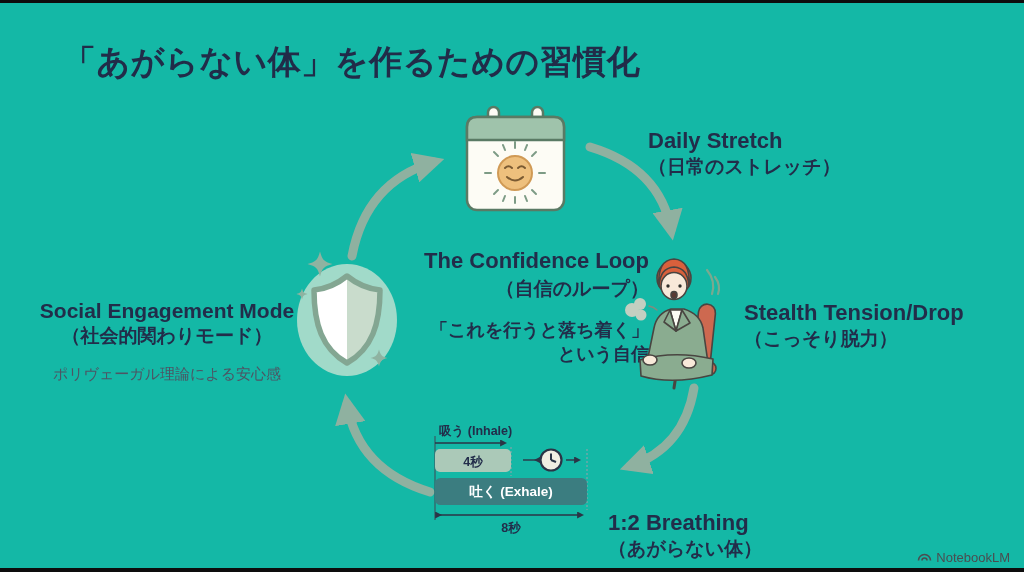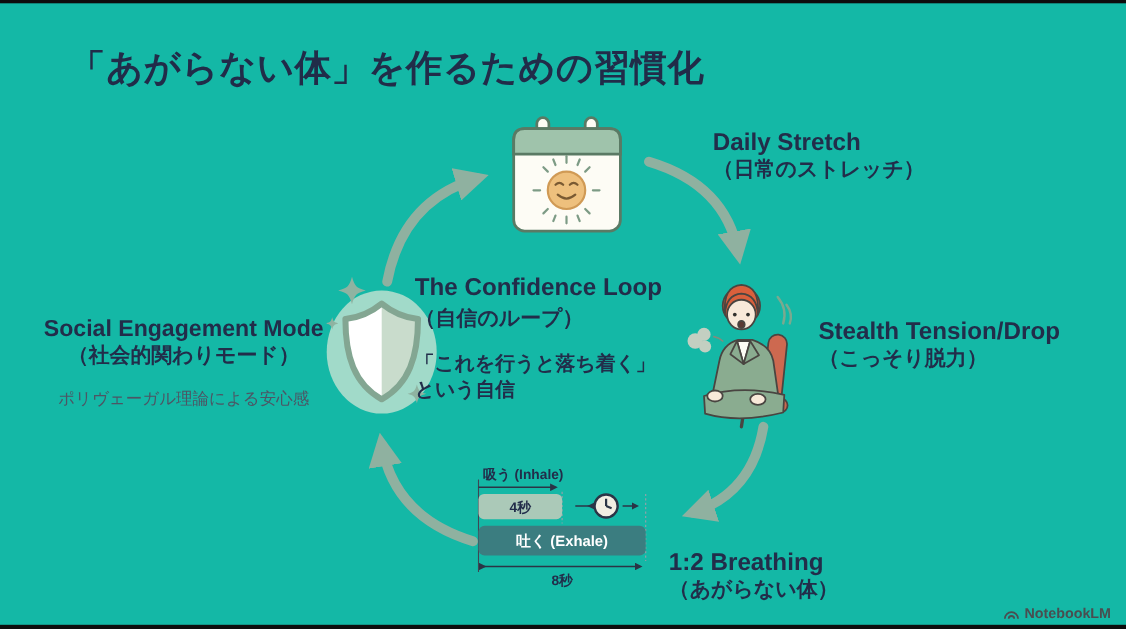--- a/index.html
+++ b/index.html
@@ -13,37 +13,37 @@
   .bar.top { top:0; height:3px; }
   .bar.bottom { bottom:0; height:4px; }
 
   .page-title {
     position:absolute; left:63px; top:40px;
     font-size:33px; font-weight:700; color:#212c49; letter-spacing:.5px;
   }
 
   .abs { position:absolute; }
 
-  .label .en { font-size:22px; font-weight:700; color:#222d4a; line-height:1.22; }
+  .label .en { font-size:22px; font-weight:700; color:#222d4a; line-height:1.22;margin-top:12px; }
   .label .ja { font-size:19px; font-weight:700; color:#222d4a; line-height:1.3; }
   .label .note { font-size:15px; font-weight:500; color:#4d5564; margin-top:17px; }
 
-  .center-text { width:272px; text-align:left; }
+  .center-text { width:272px; text-align:right; }
   .center-text .en { font-size:22px; font-weight:700; color:#222d4a; }
   .center-text .ja { font-size:19px; font-weight:700; color:#222d4a; margin-top:2px; }
   .center-text .belief { font-size:18px; font-weight:700; color:#222d4a; margin-top:16px; line-height:1.35; }
 
   .social-block { width:268px; text-align:center; }
 
   svg text { font-family:"Liberation Sans","DejaVu Sans",sans-serif; }
 
   .watermark {
     position:absolute; right:14px; bottom:7px;
-    display:flex; align-items:center; gap:4px;
-    color:#4a4d50; font-size:13px; font-weight:700;
+    display:flex; align-items:flex-start; gap:4px;
+    color:#4a4d50; font-size:13px; font-weight:400;
   }
 </style>
 </head>
 <body>
 
 <div class="stage">
   <div class="bar top"></div>
   <div class="bar bottom"></div>
 
   <h1 class="page-title">「あがらない体」を作るための習慣化</h1>

